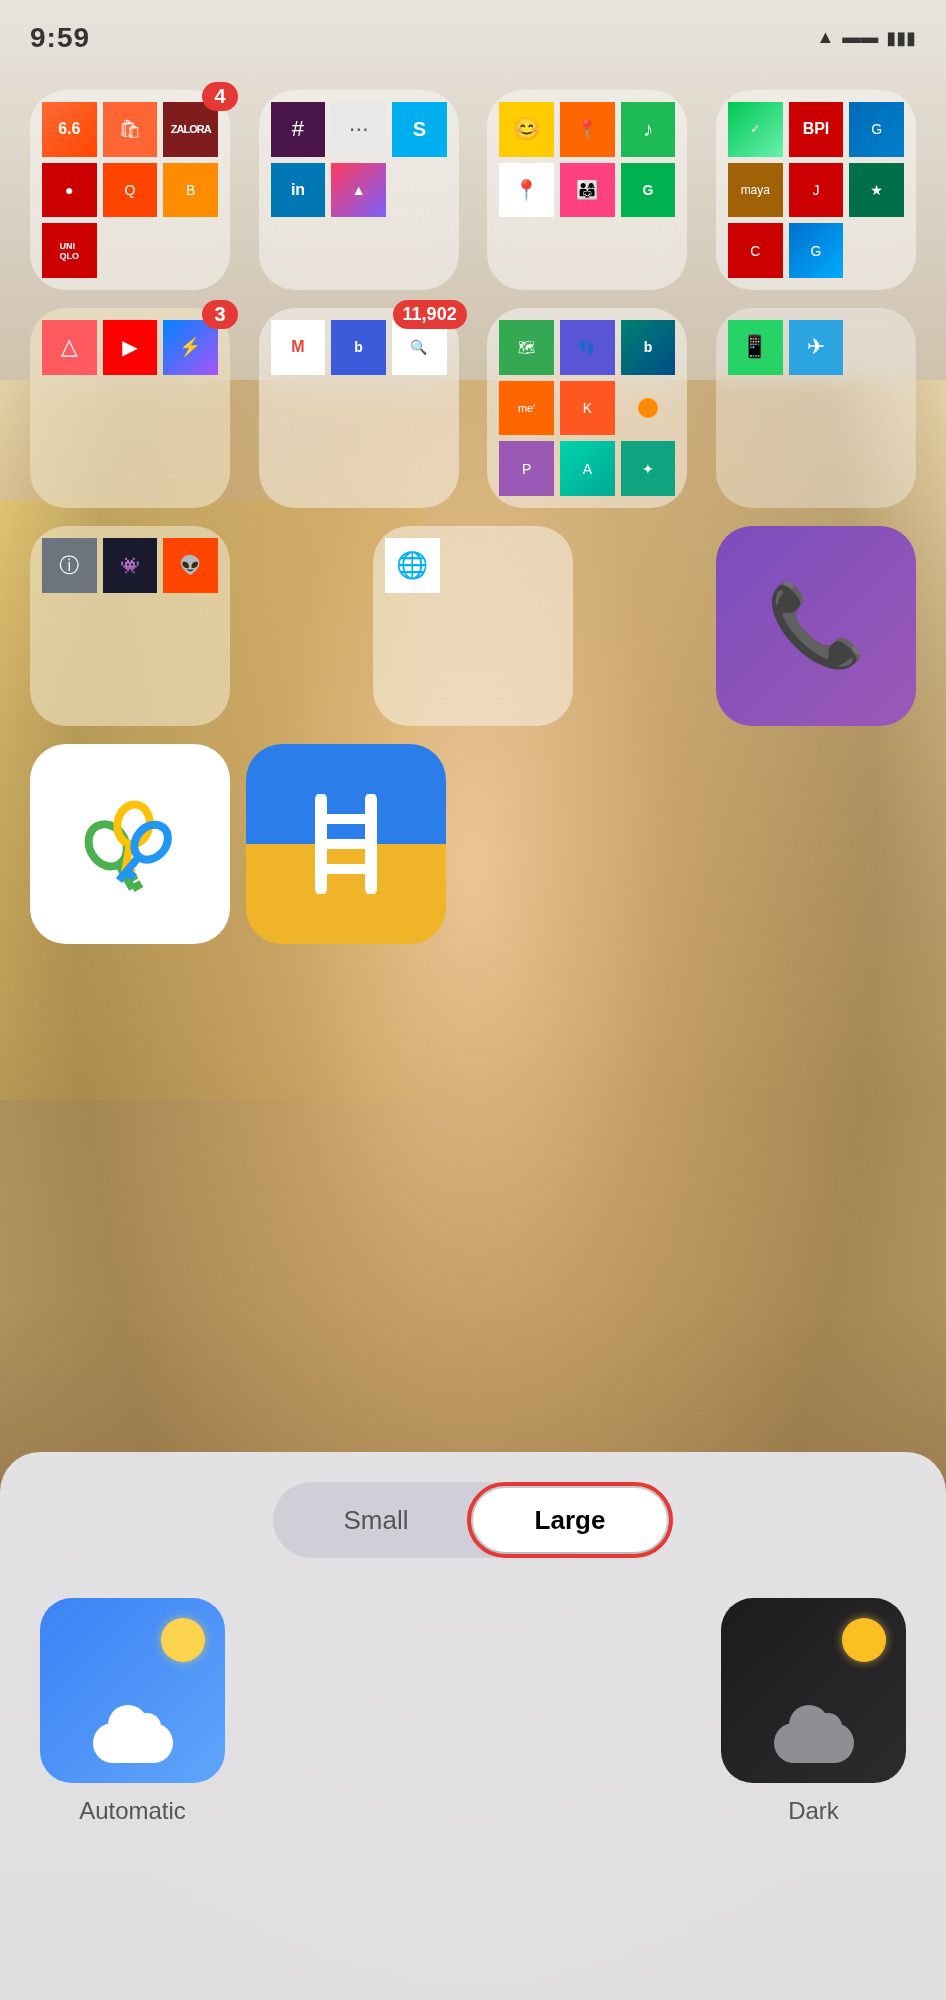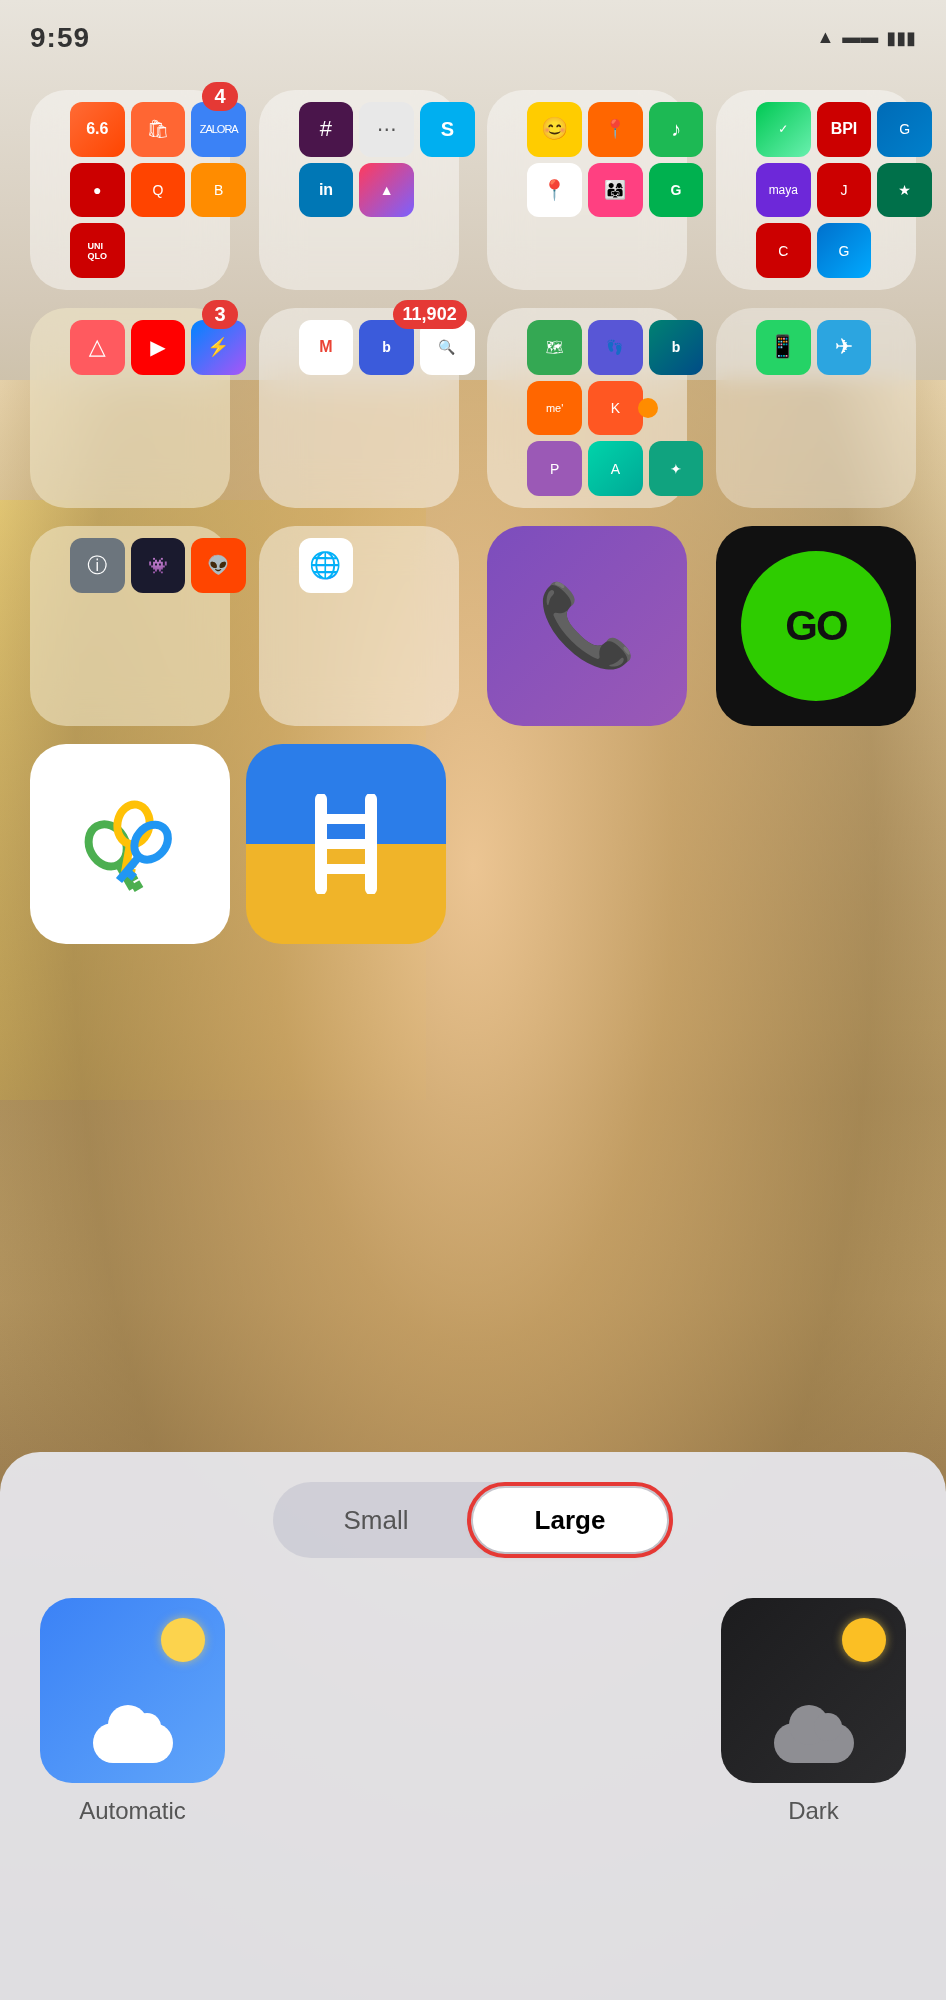--- a/index.html
+++ b/index.html
@@ -102,27 +102,26 @@
       flex-shrink: 0;
     }
 
     .app-folder.beige {
       background: rgba(240,230,200,0.6);
     }
 
     .app-icon-mini {
       width: 100%;
       height: 100%;
-      border-radius: 12px;
+      border-radius: 0;
       display: flex;
       align-items: center;
       justify-content: center;
       font-size: 22px;
       overflow: hidden;
-      margin-left: 28px;
     }
 
     .badge {
       position: absolute;
       top: -8px;
       right: -8px;
       background: #e53935;
       color: white;
       border-radius: 20px;
       padding: 3px 10px;
@@ -136,21 +135,21 @@
     .badge-large {
       font-size: 18px;
       padding: 4px 10px;
       min-width: auto;
       white-space: nowrap;
     }
 
     
     .icon-66 { background: linear-gradient(135deg, #ff6b35, #ff4500); color: white; font-size: 16px; font-weight: 700; }
     .icon-shopee { background: #ff6633; color: white; font-size: 18px; }
-    .icon-zalora { background: #3b82f6; color: white; font-size: 12px; font-weight: 400; }
+    .icon-zalora { background: #7f1d1d; color: white; font-size: 12px; font-weight: 700; }
     .icon-red { background: #cc0000; color: white; font-size: 14px; }
     .icon-qoo10 { background: #ff4400; color: white; font-size: 14px; }
     .icon-boo { background: #ff8c00; color: white; font-size: 14px; }
     .icon-uniqlo { background: #cc0000; color: white; font-size: 11px; font-weight: 700; }
 
     
     .icon-slack { background: #4a154b; color: white; font-size: 22px; }
     .icon-dots { background: #e8e8e8; color: #555; font-size: 20px; }
     .icon-skype { background: #00aff0; color: white; font-size: 20px; font-weight: 700; }
     .icon-linkedin { background: #0077b5; color: white; font-size: 18px; font-weight: 700; }
@@ -346,21 +345,21 @@
 
     .folder-empty {
       background: rgba(255,255,255,0.35);
       backdrop-filter: blur(10px);
     }
 
     
     .icon-paymaya { background: linear-gradient(135deg, #00c853, #69f0ae); color: white; font-size: 14px; }
     .icon-bpi { background: #cc0000; color: white; font-size: 14px; font-weight: 700; }
     .icon-gcash { background: linear-gradient(135deg, #006bb6, #0080cc); color: white; font-size: 14px; }
-    .icon-maya { background: #6d28d9; color: white; font-size: 14px; }
+    .icon-maya { background: #a16207; color: white; font-size: 14px; }
     .icon-jollibee { background: #cc0000; color: white; font-size: 14px; }
     .icon-starbucks { background: #00704a; color: white; font-size: 14px; }
     .icon-cinema { background: #cc0000; color: white; font-size: 14px; }
     .icon-grab { background: #00b14f; color: white; font-size: 14px; }
     .icon-gi { background: linear-gradient(135deg, #0070cc, #00aaff); color: white; font-size: 14px; }
 
     
     .viber-app {
       width: 200px; height: 200px;
       border-radius: 36px;
@@ -522,23 +521,20 @@
     </div>
 
     <div class="app-folder">
       <div class="app-icon-mini" style="background:white;font-size:26px;">🌐</div>
     </div>
 
     <div class="viber-app">
       <span style="font-size:80px;">📞</span>
     </div>
 
-    <div class="go-app">
-      <div class="go-circle">GO</div>
-    </div>
   </div>
 
   <div class="app-row" style="justify-content:flex-start; gap:16px;">
 
     <div class="keys-app">
       <svg width="130" height="130" viewBox="0 0 130 130">
 
         <g transform="rotate(-30, 65, 65)">
           <ellipse cx="45" cy="55" rx="18" ry="22" fill="none" stroke="#4CAF50" stroke-width="8"></ellipse>
           <line x1="45" y1="77" x2="45" y2="105" stroke="#4CAF50" stroke-width="8"></line>

